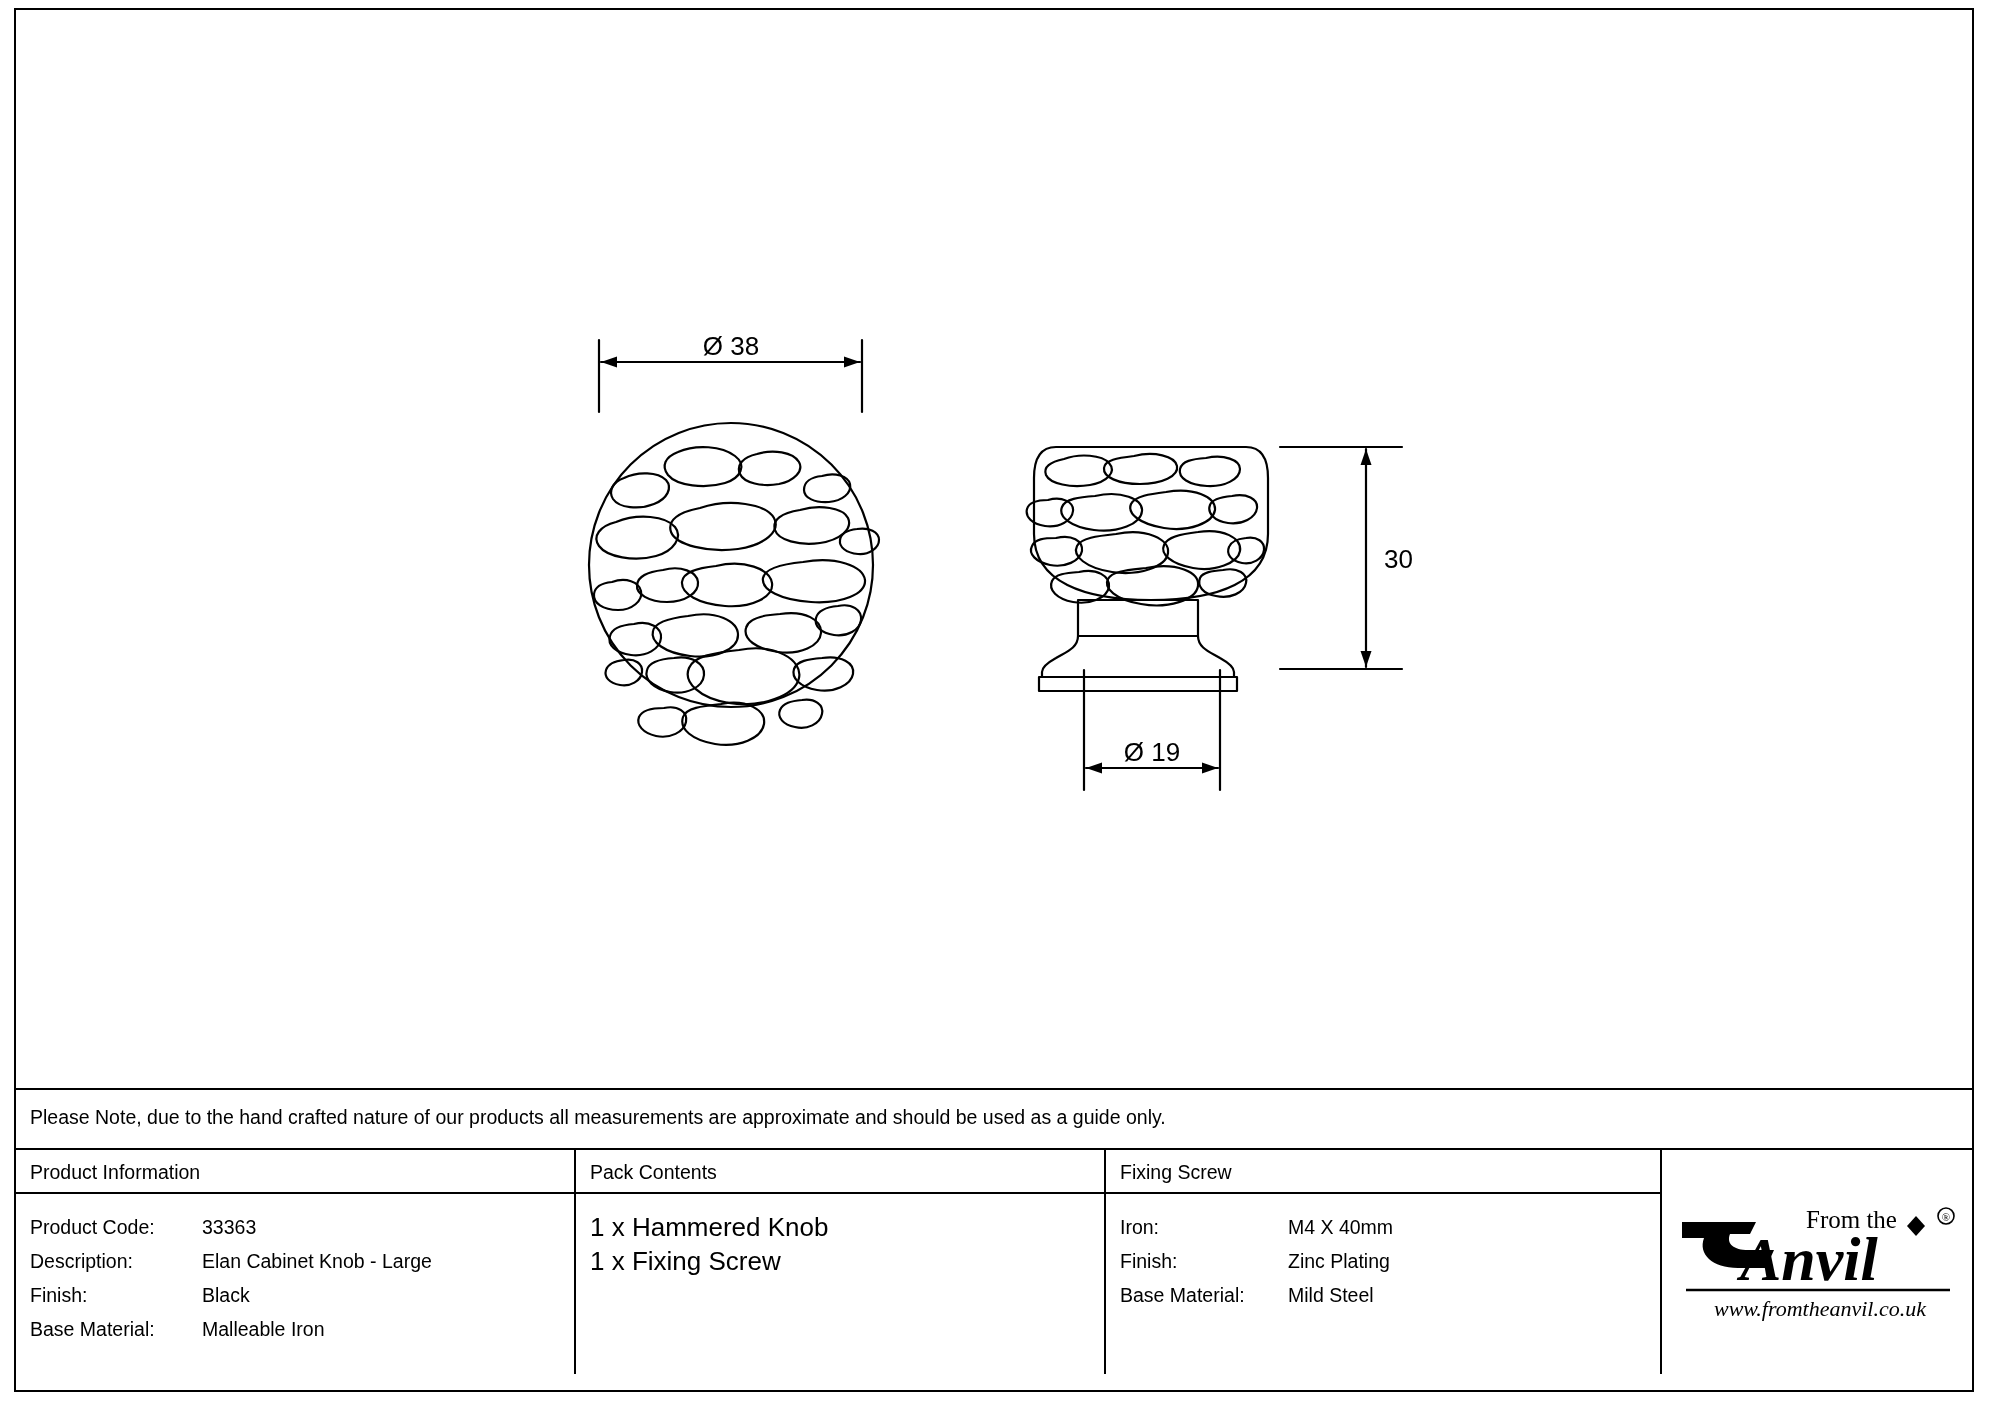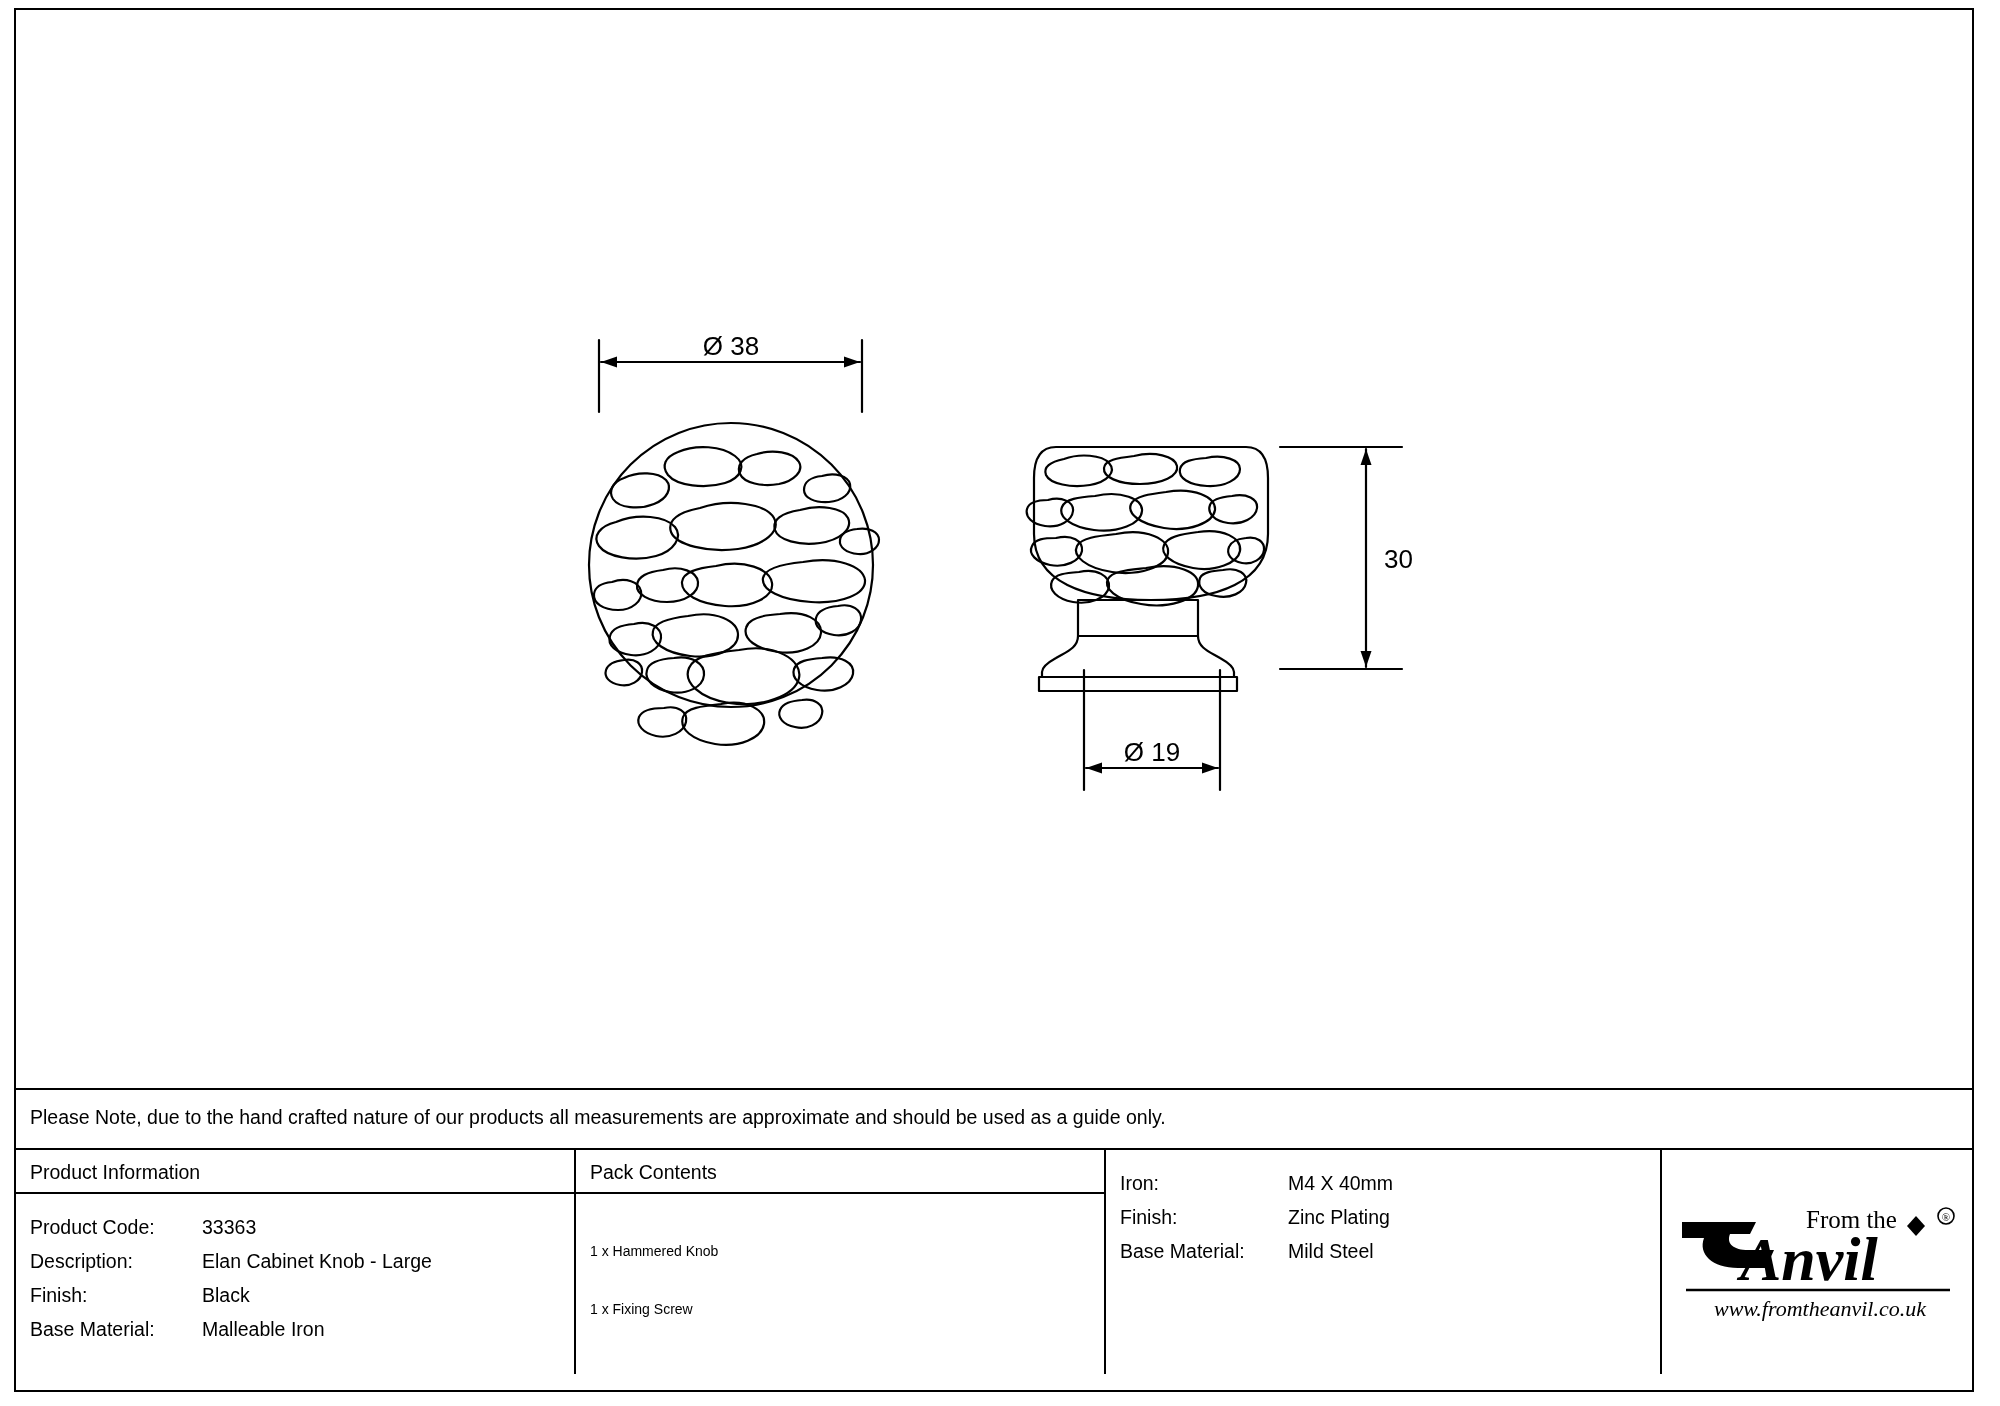--- a/index.html
+++ b/index.html
@@ -94,24 +94,23 @@
   }
   .kv {
     display: flex;
     font-size: 19.5px;
     line-height: 34px;
     white-space: nowrap;
   }
   .kv .k { width: 172px; flex: 0 0 172px; }
   .kv .v { }
   .plain {
-    font-size: 14px;
+    font-size: 26px;
     line-height: 34px;
     white-space: nowrap;
-    margin-top: 24px;
   }
   .col-screw .kv .k { width: 168px; flex: 0 0 168px; }
 
   
   .logo-wrap {
     position: absolute;
     left: 0; top: 0;
     width: 100%; height: 100%;
   }
   .logo-svg {
@@ -248,20 +247,23 @@
       <div class="col-header">
         <span>Pack Contents</span>
       </div>
       <div class="col-body">
         <div class="plain">1 x Hammered Knob</div>
         <div class="plain">1 x Fixing Screw</div>
       </div>
     </div>
 
     <div class="col col-screw">
+      <div class="col-header">
+        <span>Fixing Screw</span>
+      </div>
       <div class="col-body">
         <div class="kv">
           <div class="k">Iron:</div>
           <div class="v">M4 X 40mm</div>
         </div>
         <div class="kv">
           <div class="k">Finish:</div>
           <div class="v">Zinc Plating</div>
         </div>
         <div class="kv">

